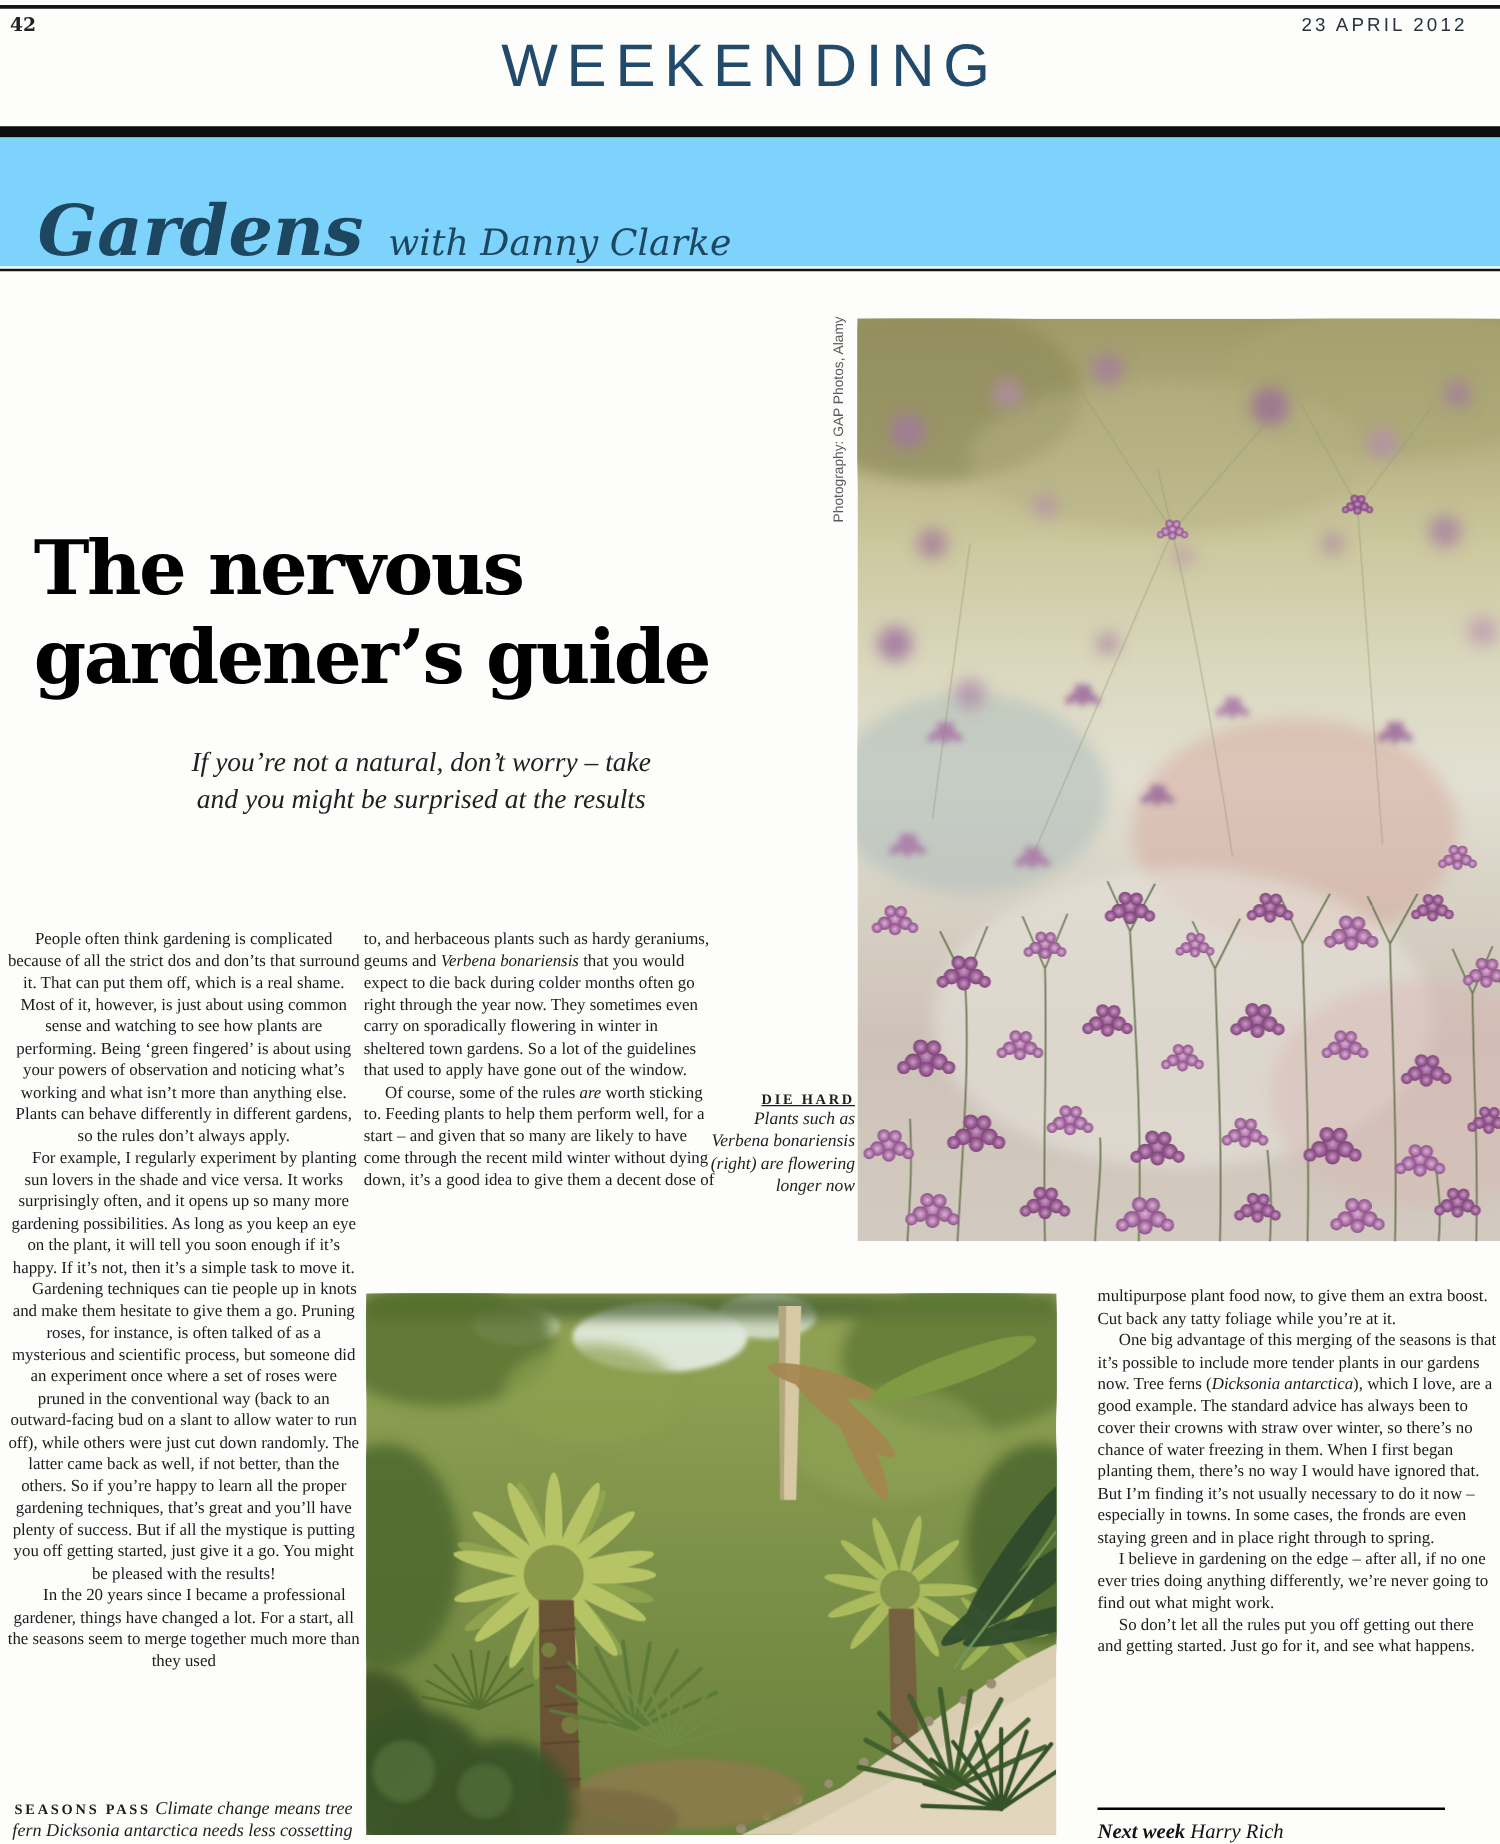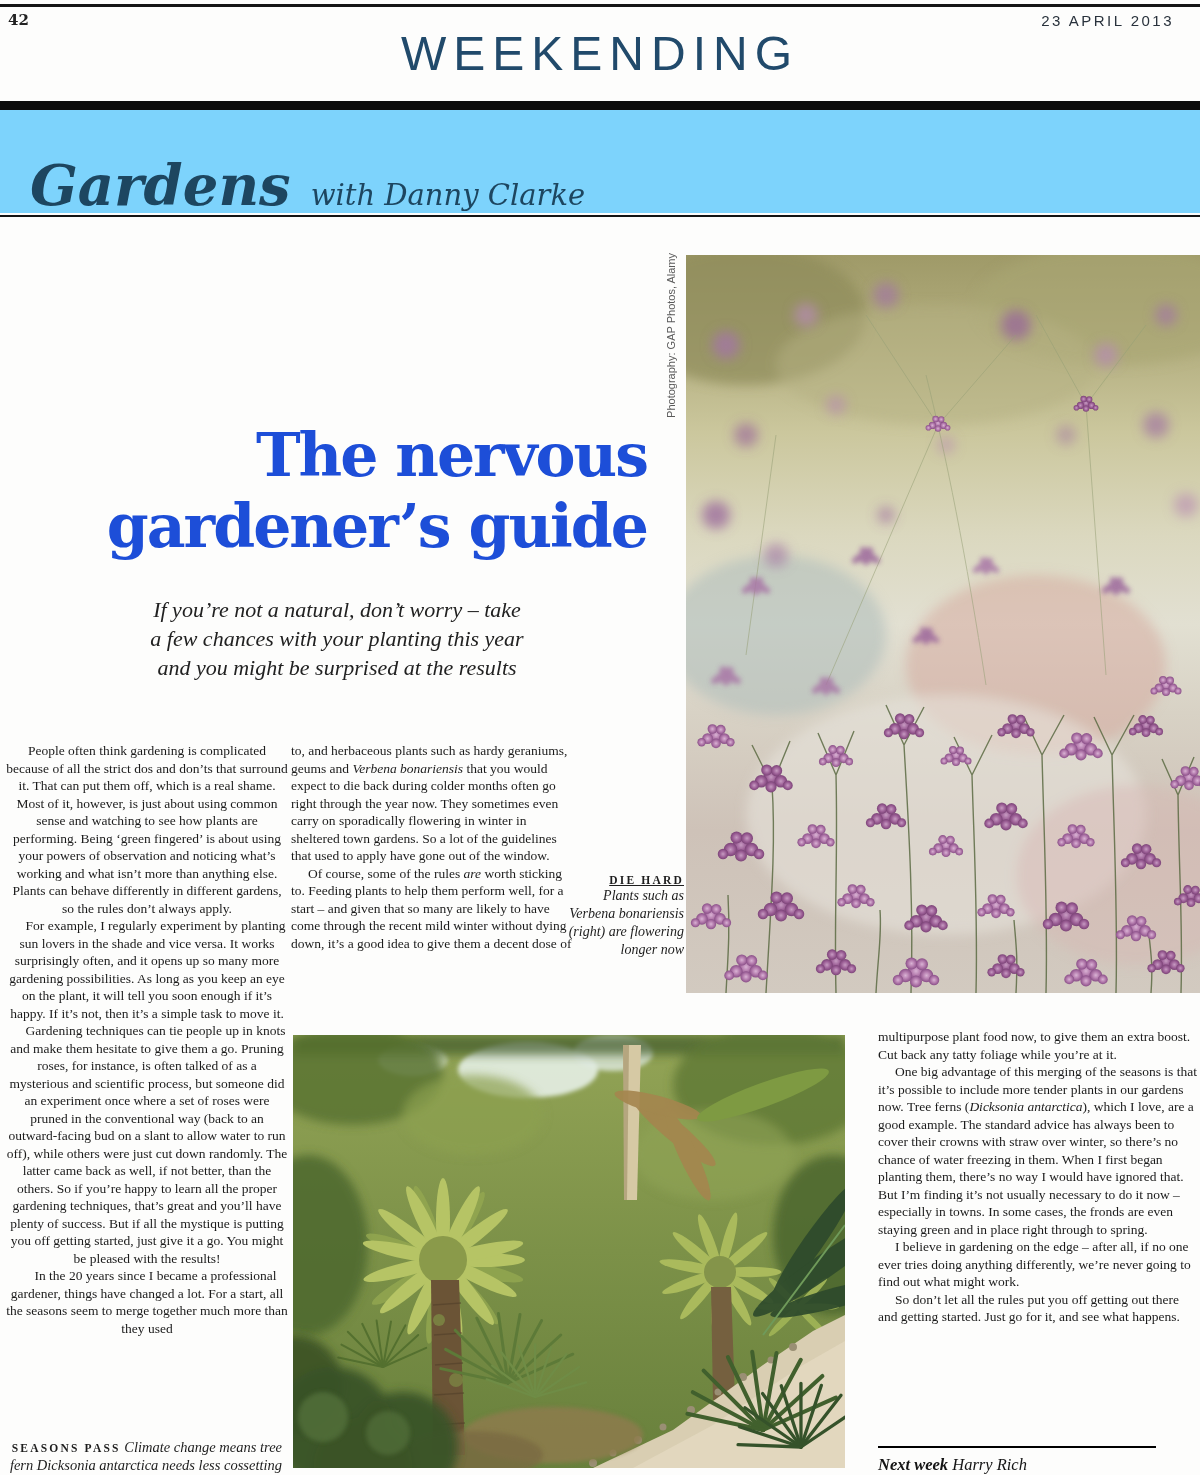--- a/index.html
+++ b/index.html
@@ -12,22 +12,22 @@
   #issue-date{right:50px;top:12px;font:400 15px "Liberation Sans",sans-serif;letter-spacing:2.5px;color:#29323c;}
   #section-title{left:0;top:26px;width:1200px;text-align:center;
       font:400 48px "Liberation Sans",sans-serif;letter-spacing:7px;color:#214a6b;}
   #black-bar{left:0;top:101px;width:1200px;height:9px;background:#0c0c0c;}
   #masthead-band{left:0;top:110px;width:1200px;height:103px;background:#7dd3fc;
       display:flex;align-items:baseline;padding-left:30px;box-sizing:border-box;}
   #masthead-title{font:600 italic 56px "DejaVu Serif",serif;color:#1d4660;line-height:150px;}
   #masthead-byline{font:400 italic 29px "DejaVu Serif",serif;color:#1d4660;margin-left:20px;}
   #band-rule{left:0;top:215px;width:1200px;height:2px;background:#141414;}
   
-  #headline{left:27px;top:420px;width:620px;text-align:right;
-      font:700 60px/71px "DejaVu Serif",serif;letter-spacing:-2px;color:#1d4ed8;}
+  #headline{left:27px;top:420px;width:620px;text-align:left;
+      font:700 60px/71px "DejaVu Serif",serif;letter-spacing:-2px;color:#000000;}
   #standfirst{left:77px;top:595px;width:520px;text-align:center;
       font:italic 22px/29px "Liberation Serif",serif;color:#212121;}
   
   #photo-credit{left:586px;top:332px;width:172px;height:14px;transform:rotate(-90deg);
       font:400 11px "Liberation Sans",sans-serif;color:#5a5a5a;text-align:right;white-space:nowrap;}
   
   #verbena-photo{left:686px;top:255px;width:514px;height:738px;}
   #ferns-photo{left:293px;top:1035px;width:552px;height:433px;}
   
   .col{font:13.5px/17.5px "Liberation Serif",serif;color:#1b1b1b;text-align:left;}
@@ -48,38 +48,37 @@
       font:italic 16.5px "Liberation Serif",serif;color:#141414;}
   #next-week .nw-label{font-weight:700;}
 </style>
 </head>
 <body>
 
 <div id="page">
 
   <div class="abs" id="top-rule"></div>
   <div class="abs" id="page-number">42</div>
-  <div class="abs" id="issue-date">23 APRIL 2013</div>
+  <div class="abs" id="issue-date">23 APRIL 2012</div>
   <div class="abs" id="section-title">WEEKENDING</div>
   <div class="abs" id="black-bar"></div>
 
   <div class="abs" id="masthead-band">
     <span id="masthead-title">Gardens</span>
     <span id="masthead-byline">with Danny Clarke</span>
   </div>
   <div class="abs" id="band-rule"></div>
 
   <div class="abs" id="headline">
     <span>The nervous</span><br>
     <span>gardener’s guide</span>
   </div>
 
   <div class="abs" id="standfirst">
     <div>If you’re not a natural, don’t worry – take</div>
-    <div>a few chances with your planting this year</div>
     <div>and you might be surprised at the results</div>
   </div>
 
   <div class="abs" id="photo-credit">Photography: GAP Photos, Alamy</div>
 
   <svg class="abs" id="verbena-photo" viewBox="0 0 514 738" preserveAspectRatio="none" role="img">
     <defs>
       <linearGradient id="vbg" x1="0" y1="0" x2="0" y2="1">
         <stop offset="0" stop-color="#9f9a68"></stop>
           <stop offset=".12" stop-color="#b3ae7f"></stop>

